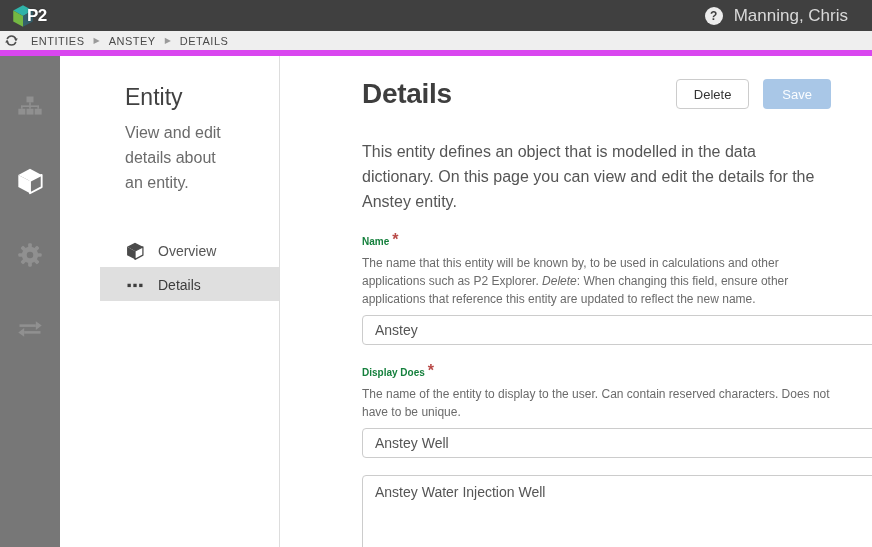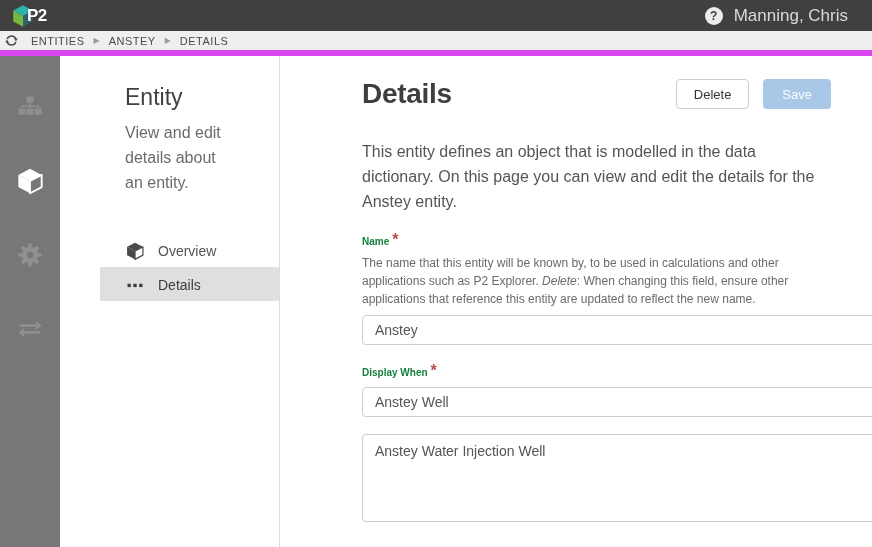--- a/index.html
+++ b/index.html
@@ -317,22 +317,23 @@
     <div class="field-group">
       <div>
         <span class="field-label">Name</span><span class="req">*</span>
       </div>
       <p class="field-help"><span>The name that this entity will be known by, to be used in calculations and other applications such as P2 Explorer. </span><span class="caution">Delete</span><span>: When changing this field, ensure other applications that reference this entity are updated to reflect the new name.</span></p>
       <input type="text" class="text-input" value="Anstey" style="">
     </div>
 
     <div class="field-group">
       <div>
-        <span class="field-label">Display When</span><span class="req">*</span>
+        <span class="field-label">Display Does</span><span class="req">*</span>
       </div>
+      <p class="field-help">The name of the entity to display to the user. Can contain reserved characters. Does not have to be unique.</p>
       <input type="text" class="text-input" value="Anstey Well" style="">
     </div>
 
     <div class="field-group">
       <textarea class="text-area" style="">Anstey Water Injection Well</textarea>
     </div>
   </main>
 </div>
 
 </body></html>

